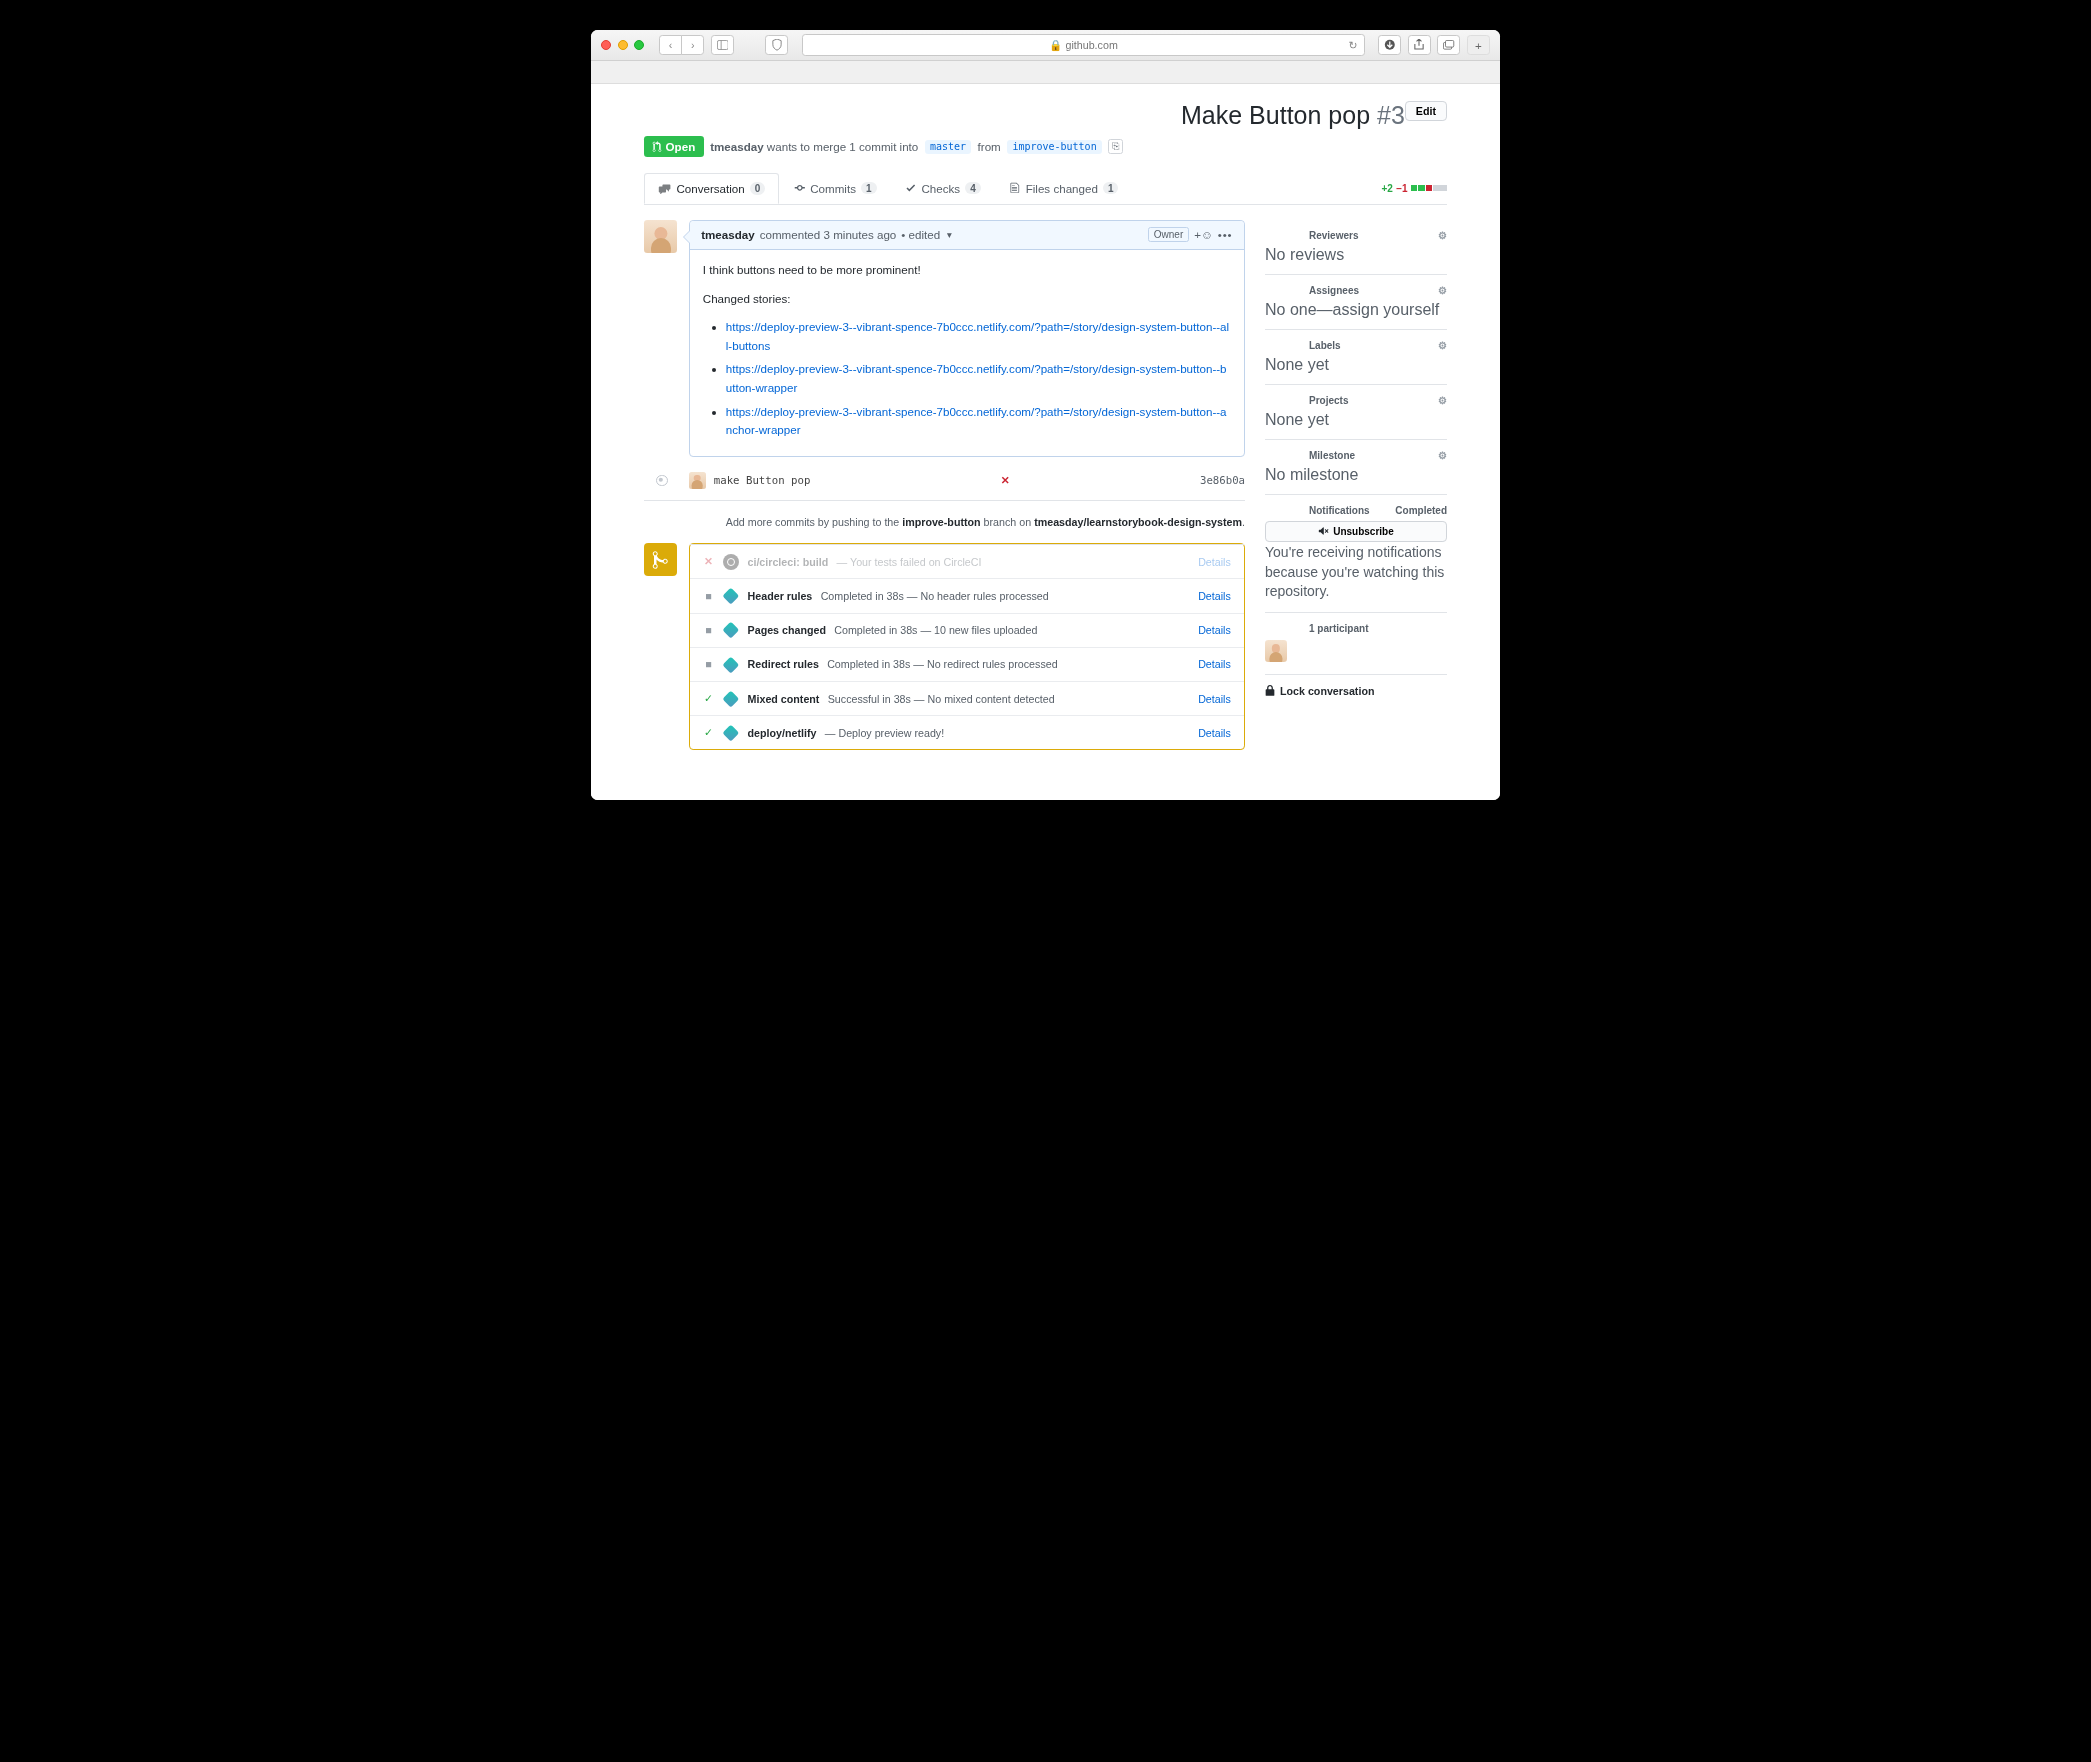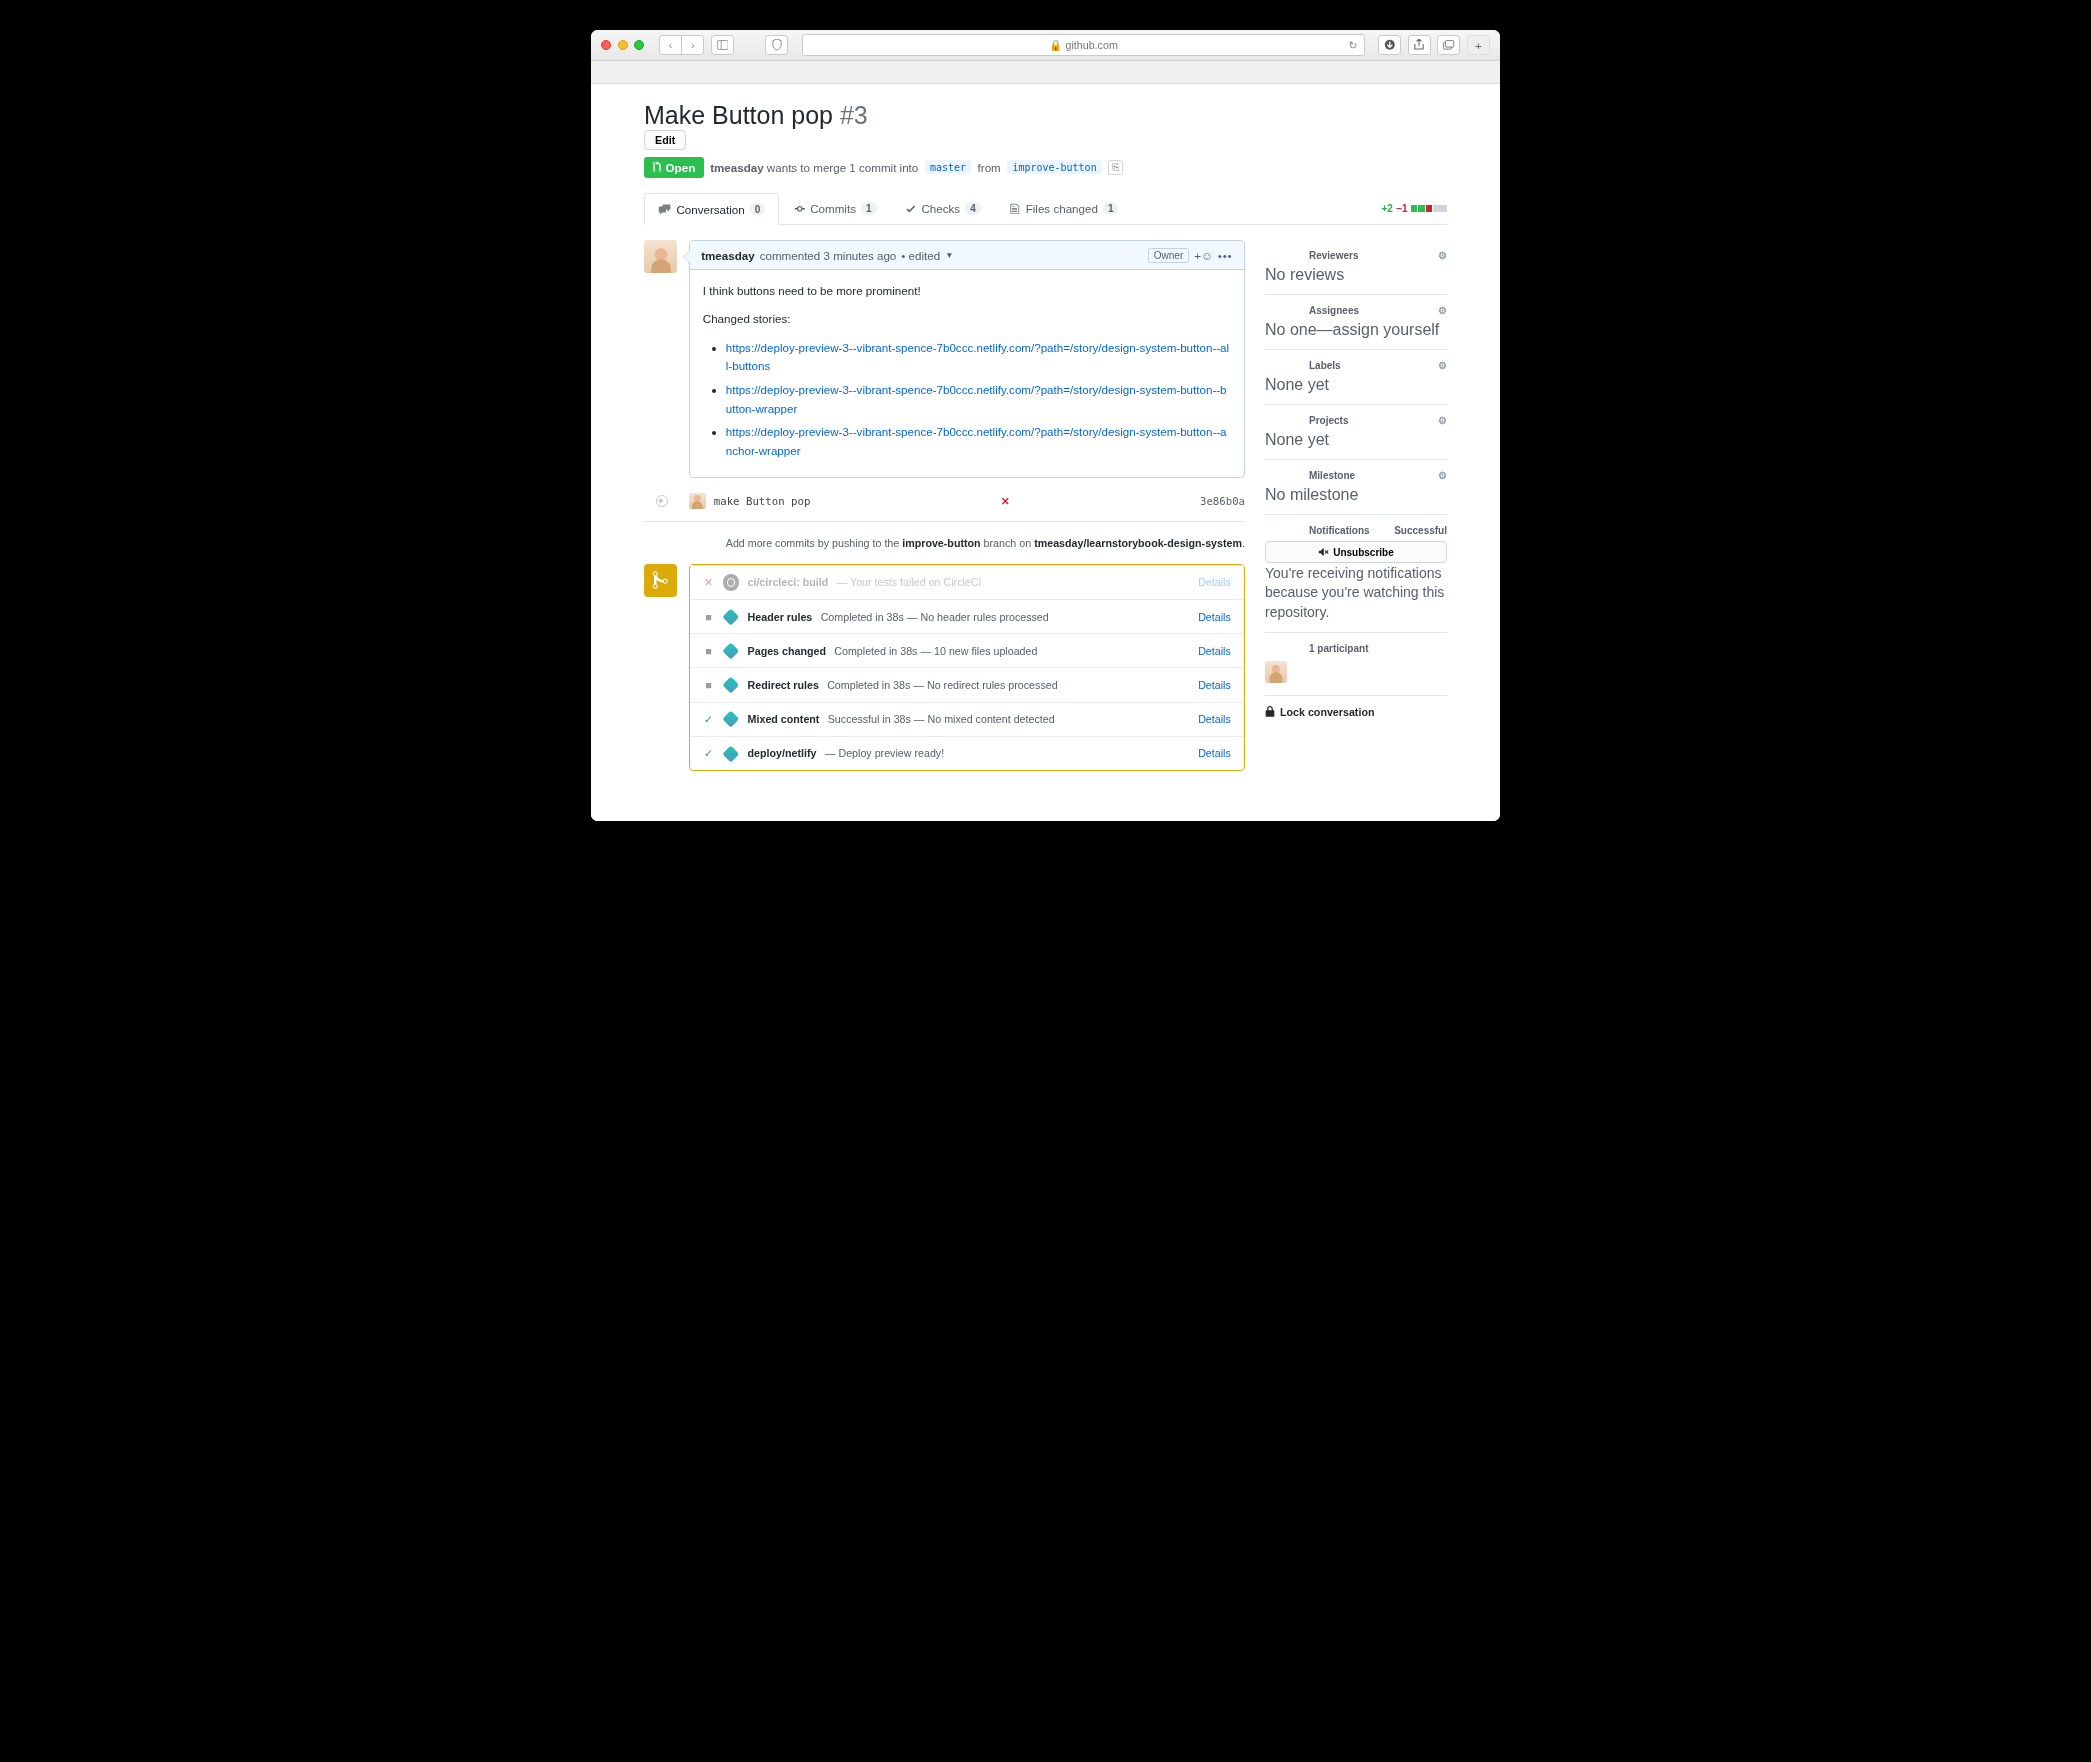--- a/index.html
+++ b/index.html
@@ -43,21 +43,21 @@
     flex:1;height:21.5px;background:#fff;border:0.8px solid #c8c8c8;border-radius:3.3px;
     display:flex;align-items:center;justify-content:center;color:#777;font-size:10.7px;
     margin:0 6.6px;position:relative;
   }
   .addressbar .lock{color:#4caf50;margin-right:3.3px;}
   .addressbar .reload{position:absolute;right:6.6px;color:#888;}
   .toolbar-icon{width:23px;height:20px;border:0.8px solid #c8c8c8;border-radius:3.3px;background:#fff;display:flex;align-items:center;justify-content:center;color:#666;}
   .tabstrip{height:23px;background:#f0f0f0;border-bottom:0.8px solid #ddd;}
 
   .content { padding: 16.5px 53px 50px; background:#fff; }
-  .pr-header { display:flex; align-items:flex-start; justify-content:flex-end;flex-direction:column; }
+  .pr-header { display:flex; align-items:flex-start; justify-content:flex-end; }
   h1.title { font-size:25px; font-weight:400; }
   h1.title .num { color:#6a737d; font-weight:300; }
   .edit-btn {
     padding:3.3px 10px;font-size:10.7px;font-weight:600;background:#fafbfc;
     border:0.8px solid #d1d5da;border-radius:4.1px;cursor:pointer;
   }
   .meta-row{display:flex;align-items:center;gap:6.6px;margin-top:6.6px;font-size:11.6px;color:#586069;}
   .state-badge{
     background:#2cbe4e;color:#fff;padding:4.1px 8.3px;border-radius:3.3px;
     font-weight:600;display:inline-flex;align-items:center;gap:3.3px;text-align:right;
@@ -416,21 +416,21 @@
         <div class="side-block">
           <div class="side-head">
               <span>Milestone</span>
               <span class="gear">⚙</span>
             </div>
           <div class="side-body">No milestone</div>
         </div>
         <div class="side-block">
           <div class="side-head">
               <span>Notifications</span>
-              <span class="customize">Successful</span>
+              <span class="customize">Completed</span>
             </div>
           <button class="unsub-btn">
             <svg width="11.6" height="10" viewBox="0 0 16 16" fill="#24292e">
                 <path d="M8 2.81v10.38c0 .67-.81 1-1.28.53L3 10H1c-.55 0-1-.45-1-1V7c0-.55.45-1 1-1h2l3.72-3.72C7.19 1.81 8 2.14 8 2.81zm7.53 3.22l-1.06-1.06-1.97 1.97-1.97-1.97-1.06 1.06L11.44 8l-1.97 1.97 1.06 1.06 1.97-1.97 1.97 1.97 1.06-1.06L13.56 8l1.97-1.97z"></path>
               </svg>
             <span>Unsubscribe</span>
           </button>
           <div class="notif-text">You're receiving notifications because you're watching this repository.</div>
         </div>
         <div class="side-block">

